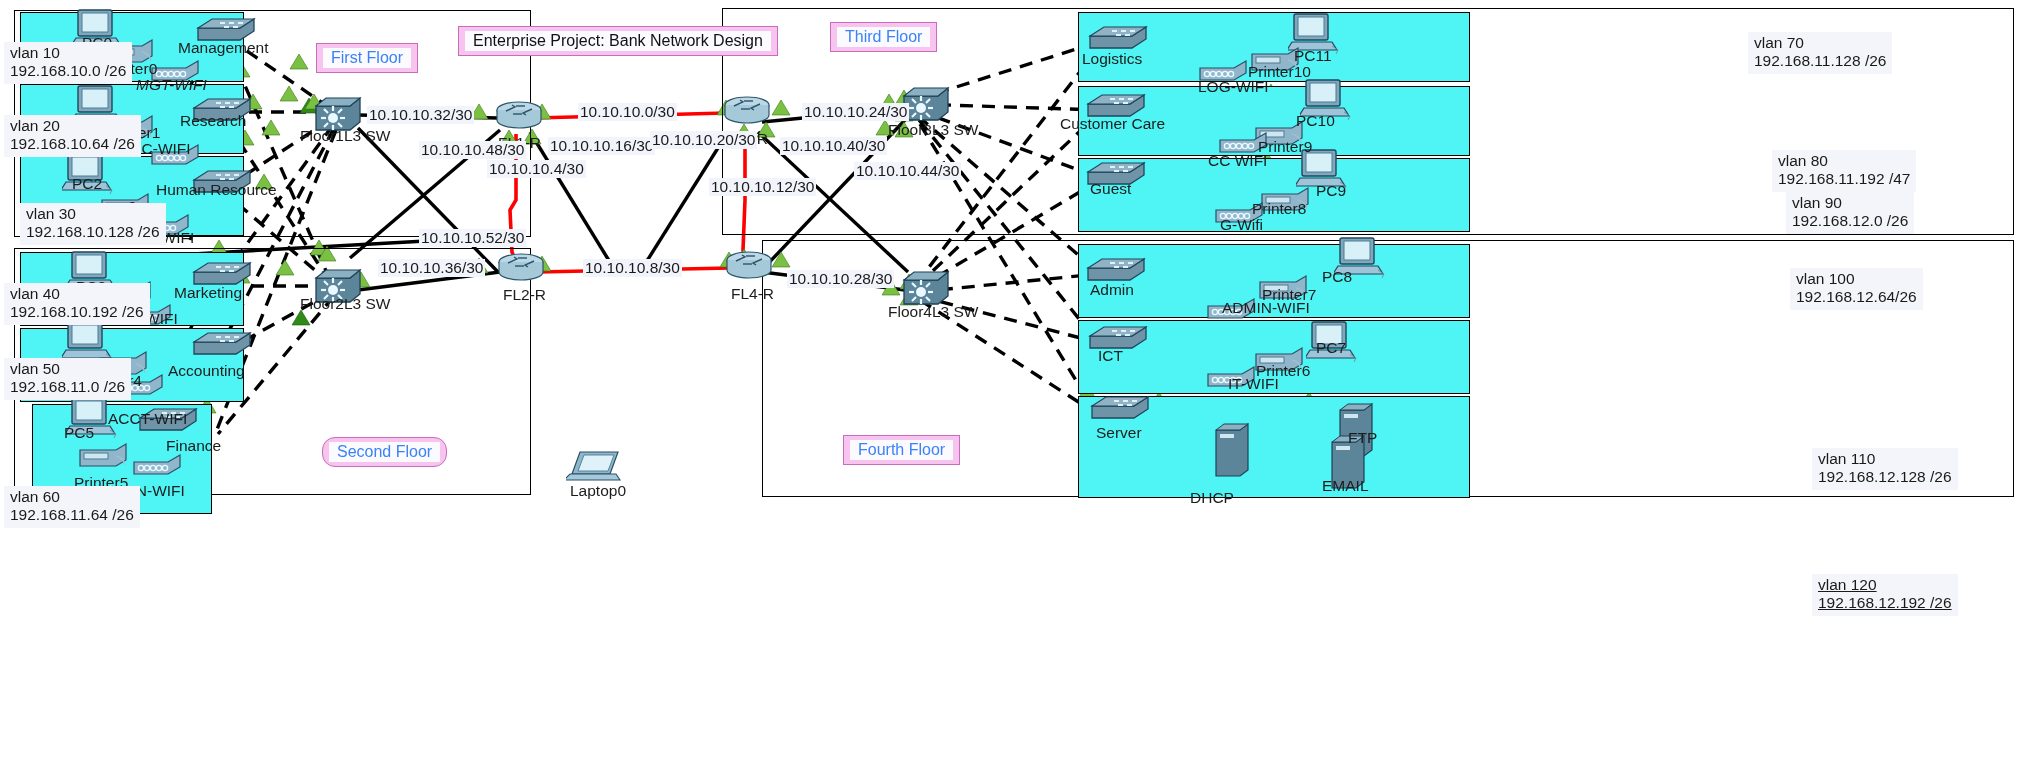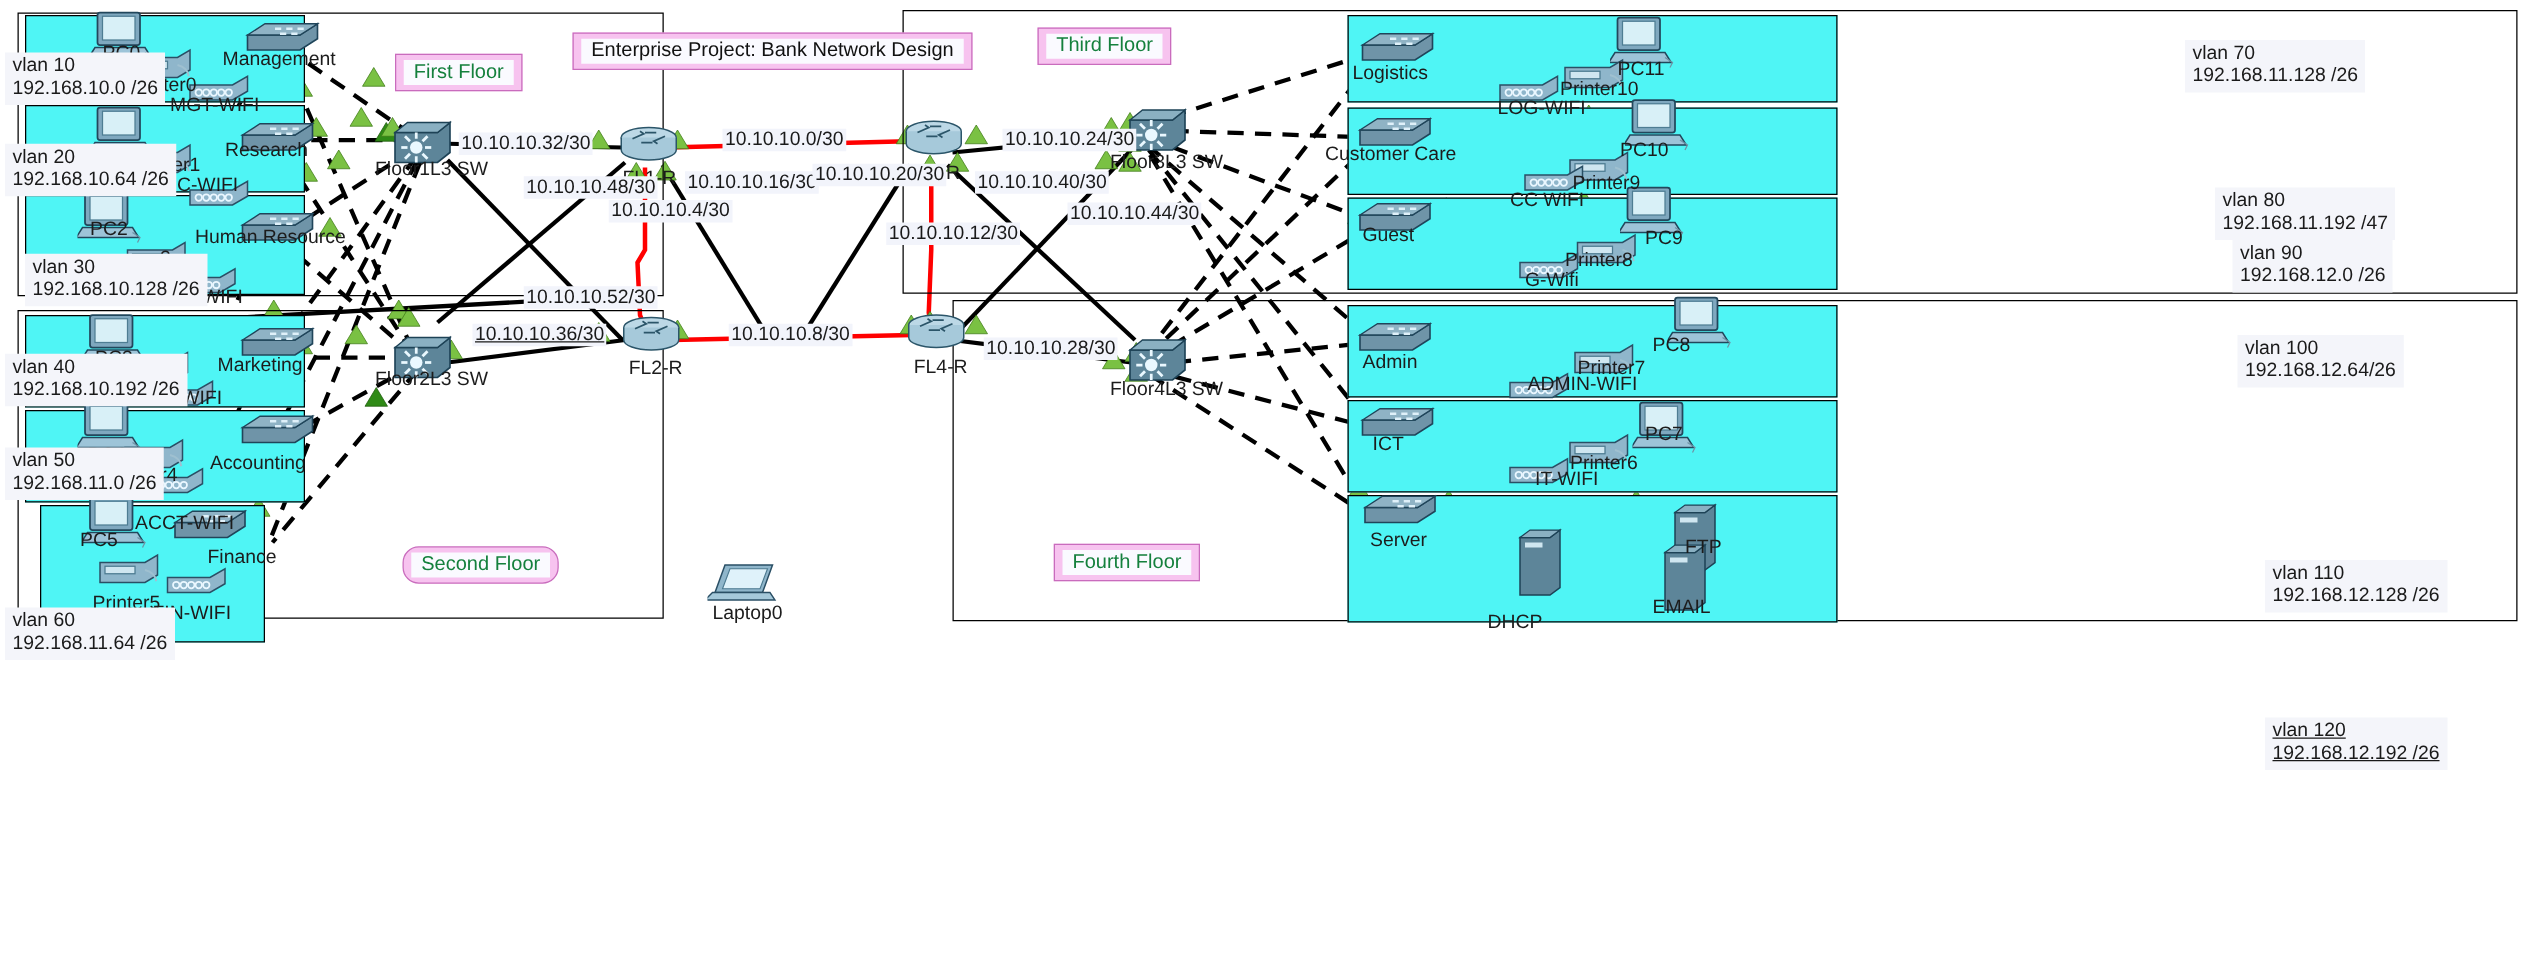--- a/index.html
+++ b/index.html
@@ -13,21 +13,21 @@
   
   .zone{position:absolute;background:#4FF5F5;border:1.4px solid #000;}
   .devlbl{position:absolute;white-space:nowrap;color:#1c1c1c;font-size:15.5px;}
   .linklbl{position:absolute;white-space:nowrap;background:#f2f4fb;color:#1a1a1a;
            font-size:15.5px;padding:0 2px;}
   .vlanbox{position:absolute;background:#f4f5fa;color:#1a1a1a;font-size:15.5px;
            padding:2px 6px 3px 6px;line-height:1.18;white-space:nowrap;}
   .floorlbl{position:absolute;background:#f7c3ef;border:1px solid #c96cbd;
             padding:4px 6px;}
   .floorlbl span{display:inline-block;background:#fafaff;padding:1px 8px;
-            font-size:16px;color:#15803d;}
+            font-size:16px;color:#3b82f6;}
   .titlebox{position:absolute;background:#f7c3ef;border:1px solid #c96cbd;padding:4px 6px;}
   .titlebox span{display:inline-block;background:#fafaff;padding:1px 8px;font-size:16px;color:#111;}
 
   
   .dev{position:absolute;}
   .dev svg{display:block;}
 </style>
 </head>
 <body>
 
@@ -879,21 +879,21 @@
   <div class="dev" style="left:566px;top:448px;">
     <svg width="64" height="38" viewBox="0 0 64 38">
         <path d="M14 4 h38 l-8 22 h-38 z" fill="#8fb6cb" stroke="#2a4f65" stroke-width="1.2"></path>
         <path d="M18 7 h30 l-6 16 h-30 z" fill="#dff2fa" stroke="#4c7a90" stroke-width="0.9"></path>
         <path d="M4 26 h46 l4 6 h-56 z" fill="#a5c9da" stroke="#2a4f65" stroke-width="1.1"></path>
       </svg>
   </div>
 
   <div class="devlbl" style="left:82px;top:34px;">PC0</div>
   <div class="devlbl" style="left:103px;top:60px;">Printer0</div>
-  <div class="devlbl" style="left:136px;top:76px;">MGT-WIFI</div>
+  <div class="devlbl" style="left:136px;top:76px;font-style:italic;">MGT-WIFI</div>
   <div class="devlbl" style="left:178px;top:39px;">Management</div>
 
   <div class="devlbl" style="left:82px;top:120px;">PC1</div>
   <div class="devlbl" style="left:106px;top:124px;">Printer1</div>
   <div class="devlbl" style="left:120px;top:140px;">RSC-WIFI</div>
   <div class="devlbl" style="left:180px;top:112px;">Research</div>
 
   <div class="devlbl" style="left:72px;top:175px;">PC2</div>
   <div class="devlbl" style="left:128px;top:198px;">2</div>
   <div class="devlbl" style="left:134px;top:229px;">HR-WIFI</div>
@@ -960,21 +960,21 @@
   <div class="linklbl" style="left:419px;top:141px;">10.10.10.48/30</div>
   <div class="linklbl" style="left:578px;top:103px;">10.10.10.0/30</div>
   <div class="linklbl" style="left:487px;top:160px;">10.10.10.4/30</div>
   <div class="linklbl" style="left:548px;top:137px;">10.10.10.16/30</div>
   <div class="linklbl" style="left:650px;top:131px;">10.10.10.20/30</div>
   <div class="linklbl" style="left:802px;top:103px;">10.10.10.24/30</div>
   <div class="linklbl" style="left:780px;top:137px;">10.10.10.40/30</div>
   <div class="linklbl" style="left:709px;top:178px;">10.10.10.12/30</div>
   <div class="linklbl" style="left:854px;top:162px;">10.10.10.44/30</div>
   <div class="linklbl" style="left:419px;top:229px;">10.10.10.52/30</div>
-  <div class="linklbl" style="left:378px;top:259px;text-decoration:underline;">10.10.10.36/30</div>
+  <div class="linklbl" style="left:378px;top:259px;">10.10.10.36/30</div>
   <div class="linklbl" style="left:583px;top:259px;">10.10.10.8/30</div>
   <div class="linklbl" style="left:787px;top:270px;">10.10.10.28/30</div>
 
   <div class="vlanbox" style="left:4px;top:42px;">
     <div>vlan 10</div>
     <div>192.168.10.0 /26</div>
   </div>
   <div class="vlanbox" style="left:4px;top:115px;">
     <div>vlan 20</div>
     <div>192.168.10.64 /26</div>

